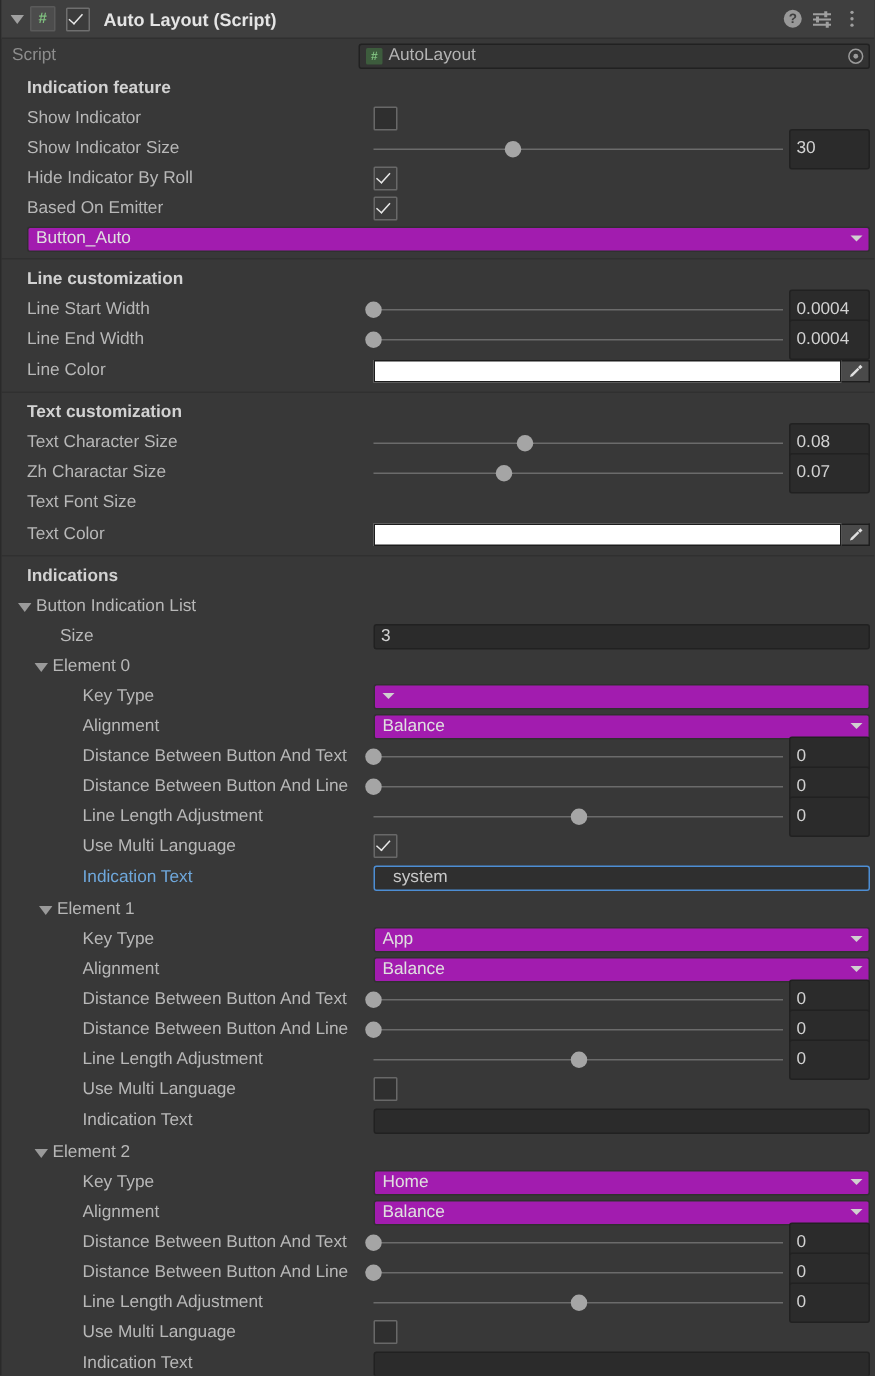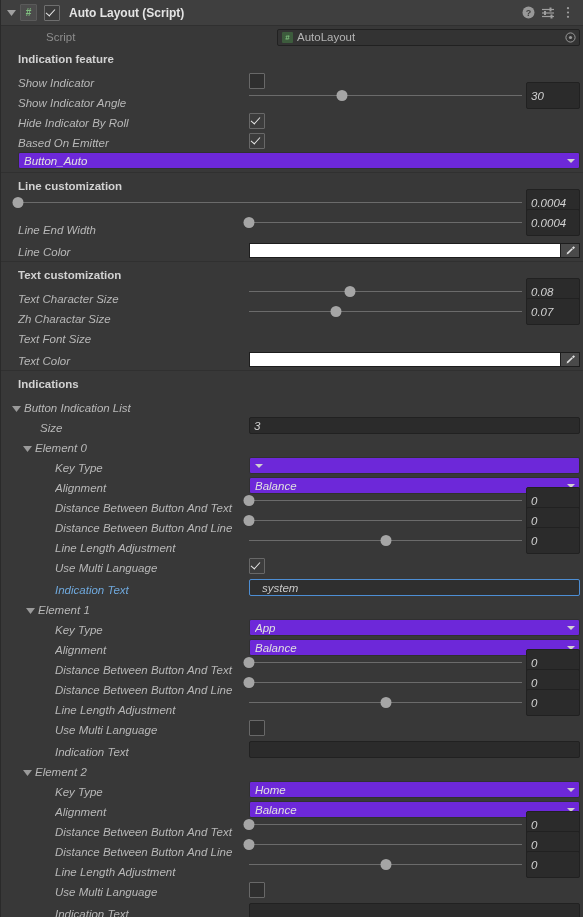--- a/index.html
+++ b/index.html
@@ -82,21 +82,20 @@
     opacity: .85;
     margin-left: 2px;
   }
 
   
   .script-row {
     height: 22px;
     display: flex; align-items: center;
     padding-left: 7px;
     box-sizing: border-box;
-    margin-left: 38px;
   }
   .script-label { color: #8d8d8d; width: 231px; flex: 0 0 auto; }
   .objfield {
     height: 17px;
     flex: 1 1 auto;
     margin-right: 3px;
     background: #333333;
     border: 1px solid #212121;
     border-radius: 2px;
     display: flex; align-items: center;
@@ -115,23 +114,22 @@
   .obj-name { margin-left: 4px; color: #b4b4b4; flex: 1 1 auto; }
   .obj-pick {
     width: 13px; height: 13px; flex: 0 0 auto;
     display:inline-flex;align-items:center;justify-content:center;
   }
 
   
   .row {
     height: 20px;
     display: flex;
-    align-items: flex-end;
-    box-sizing: border-box;
-    font-style: italic;
+    align-items: center;
+    box-sizing: border-box;
   }
   .section-head {
     height: 21px;
     display: flex; align-items: center;
     padding-left: 17px;
     color: #d2d2d2;
     font-weight: 700;
     box-sizing: border-box;
   }
   .lbl {
@@ -203,21 +201,21 @@
     display: flex; align-items: center;
     padding-left: 4px;
     box-sizing: border-box;
     font-size: 11.5px;
   }
 
   
   .popup {
     height: 17px;
     flex: 1 1 auto;
-    background: #6d28d9;
+    background: #a21caf;
     border: 1px solid #303030;
     border-radius: 2px;
     color: #e0e0e0;
     display: flex; align-items: center;
     padding: 0 4px 0 5px;
     box-sizing: border-box;
     min-width: 0;
   }
   .popup .pval { flex: 1 1 auto; overflow: hidden; white-space: nowrap; }
   .popup .parrow {
@@ -350,21 +348,21 @@
   <div class="section-head">Indication feature</div>
 
   <div class="row ind0">
     <span class="lbl" style="width:231px">Show Indicator</span>
     <span class="field">
       <span class="cbx"></span>
     </span>
   </div>
 
   <div class="row ind0">
-    <span class="lbl" style="width:231px">Show Indicator Angle</span>
+    <span class="lbl" style="width:231px">Show Indicator Size</span>
     <span class="field">
       <span class="slider">
         <span class="track"></span>
         <span class="knob" style="left:34%"></span>
       </span>
       <span class="numbox">30</span>
     </span>
   </div>
 
   <div class="row ind0">
@@ -388,20 +386,21 @@
         <span class="parrow"></span>
       </span>
     </span>
   </div>
 
   <div class="divider"></div>
 
   <div class="section-head">Line customization</div>
 
   <div class="row ind0">
+    <span class="lbl" style="width:231px">Line Start Width</span>
     <span class="field">
       <span class="slider">
         <span class="track"></span>
         <span class="knob" style="left:0%"></span>
       </span>
       <span class="numbox">0.0004</span>
     </span>
   </div>
 
   <div class="row ind0">

